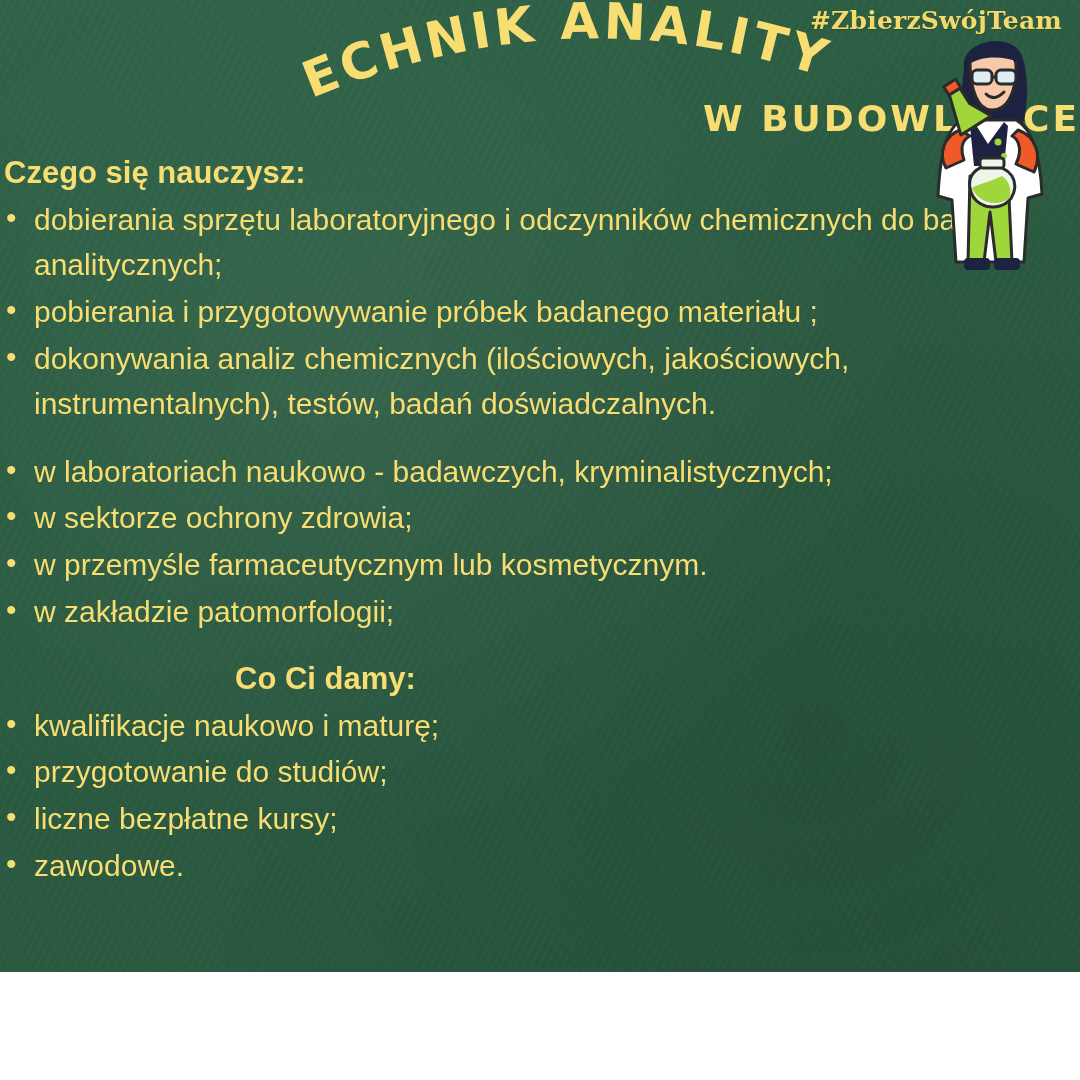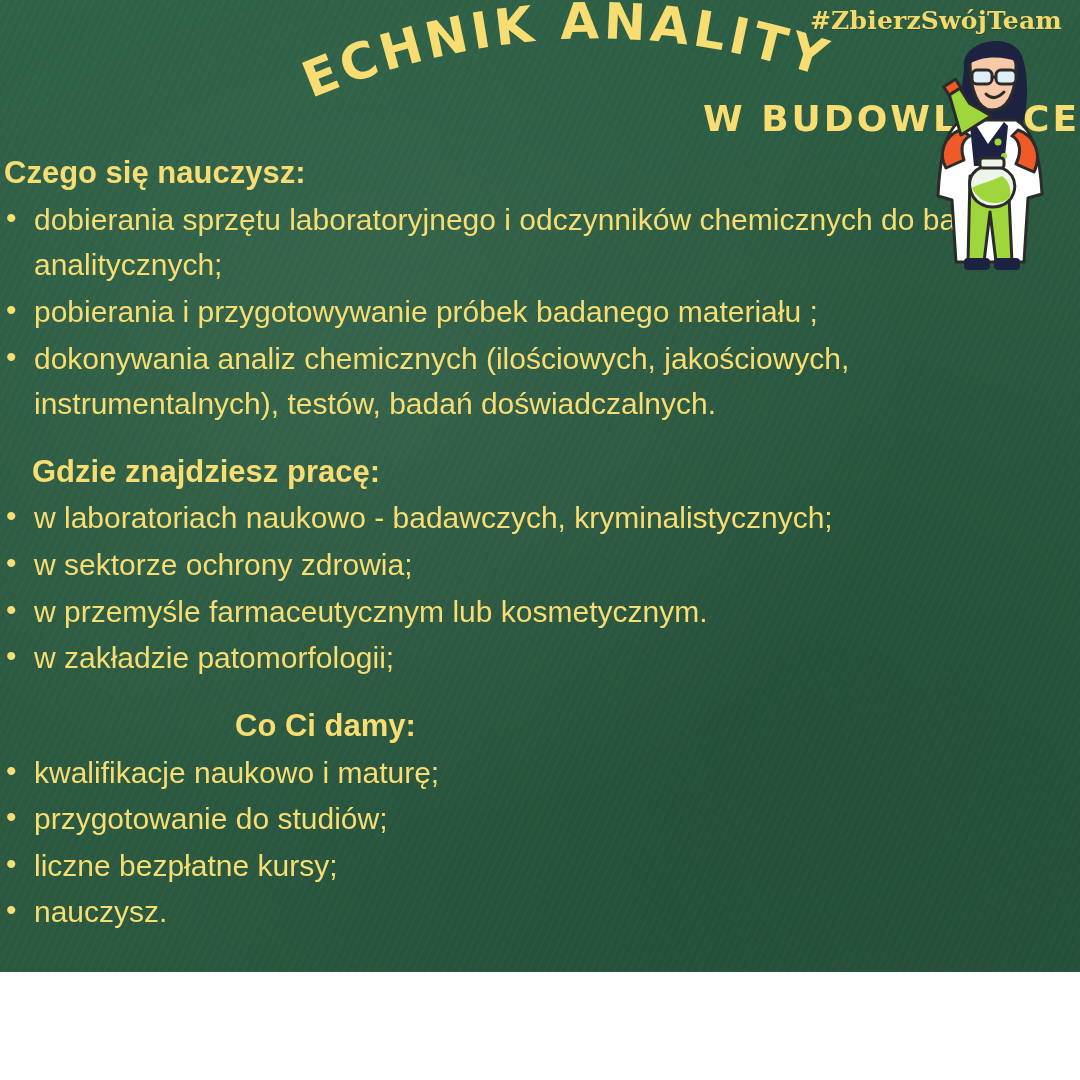--- a/index.html
+++ b/index.html
@@ -233,36 +233,35 @@
     <div class="section">
       <div class="section-head head-1">Czego się nauczysz:</div>
       <ul class="items list-1">
         <li>dobierania sprzętu laboratoryjnego i odczynników chemicznych do badań analitycznych;</li>
         <li>pobierania i przygotowywanie próbek badanego materiału ;</li>
         <li>dokonywania analiz chemicznych (ilościowych, jakościowych, instrumentalnych), testów, badań doświadczalnych.</li>
       </ul>
     </div>
 
     <div class="section">
-      <div class="section-head head-2">Gdzie znajdziesz pracę:</div>
       <ul class="items list-2">
         <li>w laboratoriach naukowo - badawczych, kryminalistycznych;</li>
         <li>w sektorze ochrony zdrowia;</li>
         <li>w przemyśle farmaceutycznym lub kosmetycznym.</li>
         <li>w zakładzie patomorfologii;</li>
       </ul>
     </div>
 
     <div class="section">
       <div class="section-head head-3">Co Ci damy:</div>
       <ul class="items list-3">
         <li>kwalifikacje naukowo i maturę;</li>
         <li>przygotowanie do studiów;</li>
         <li>liczne bezpłatne kursy;</li>
-        <li>nauczysz.</li>
+        <li>zawodowe.</li>
       </ul>
     </div>
 
   </div>
 
   <div class="bottom-strip"></div>
 
 </div>
 
 </body></html>

